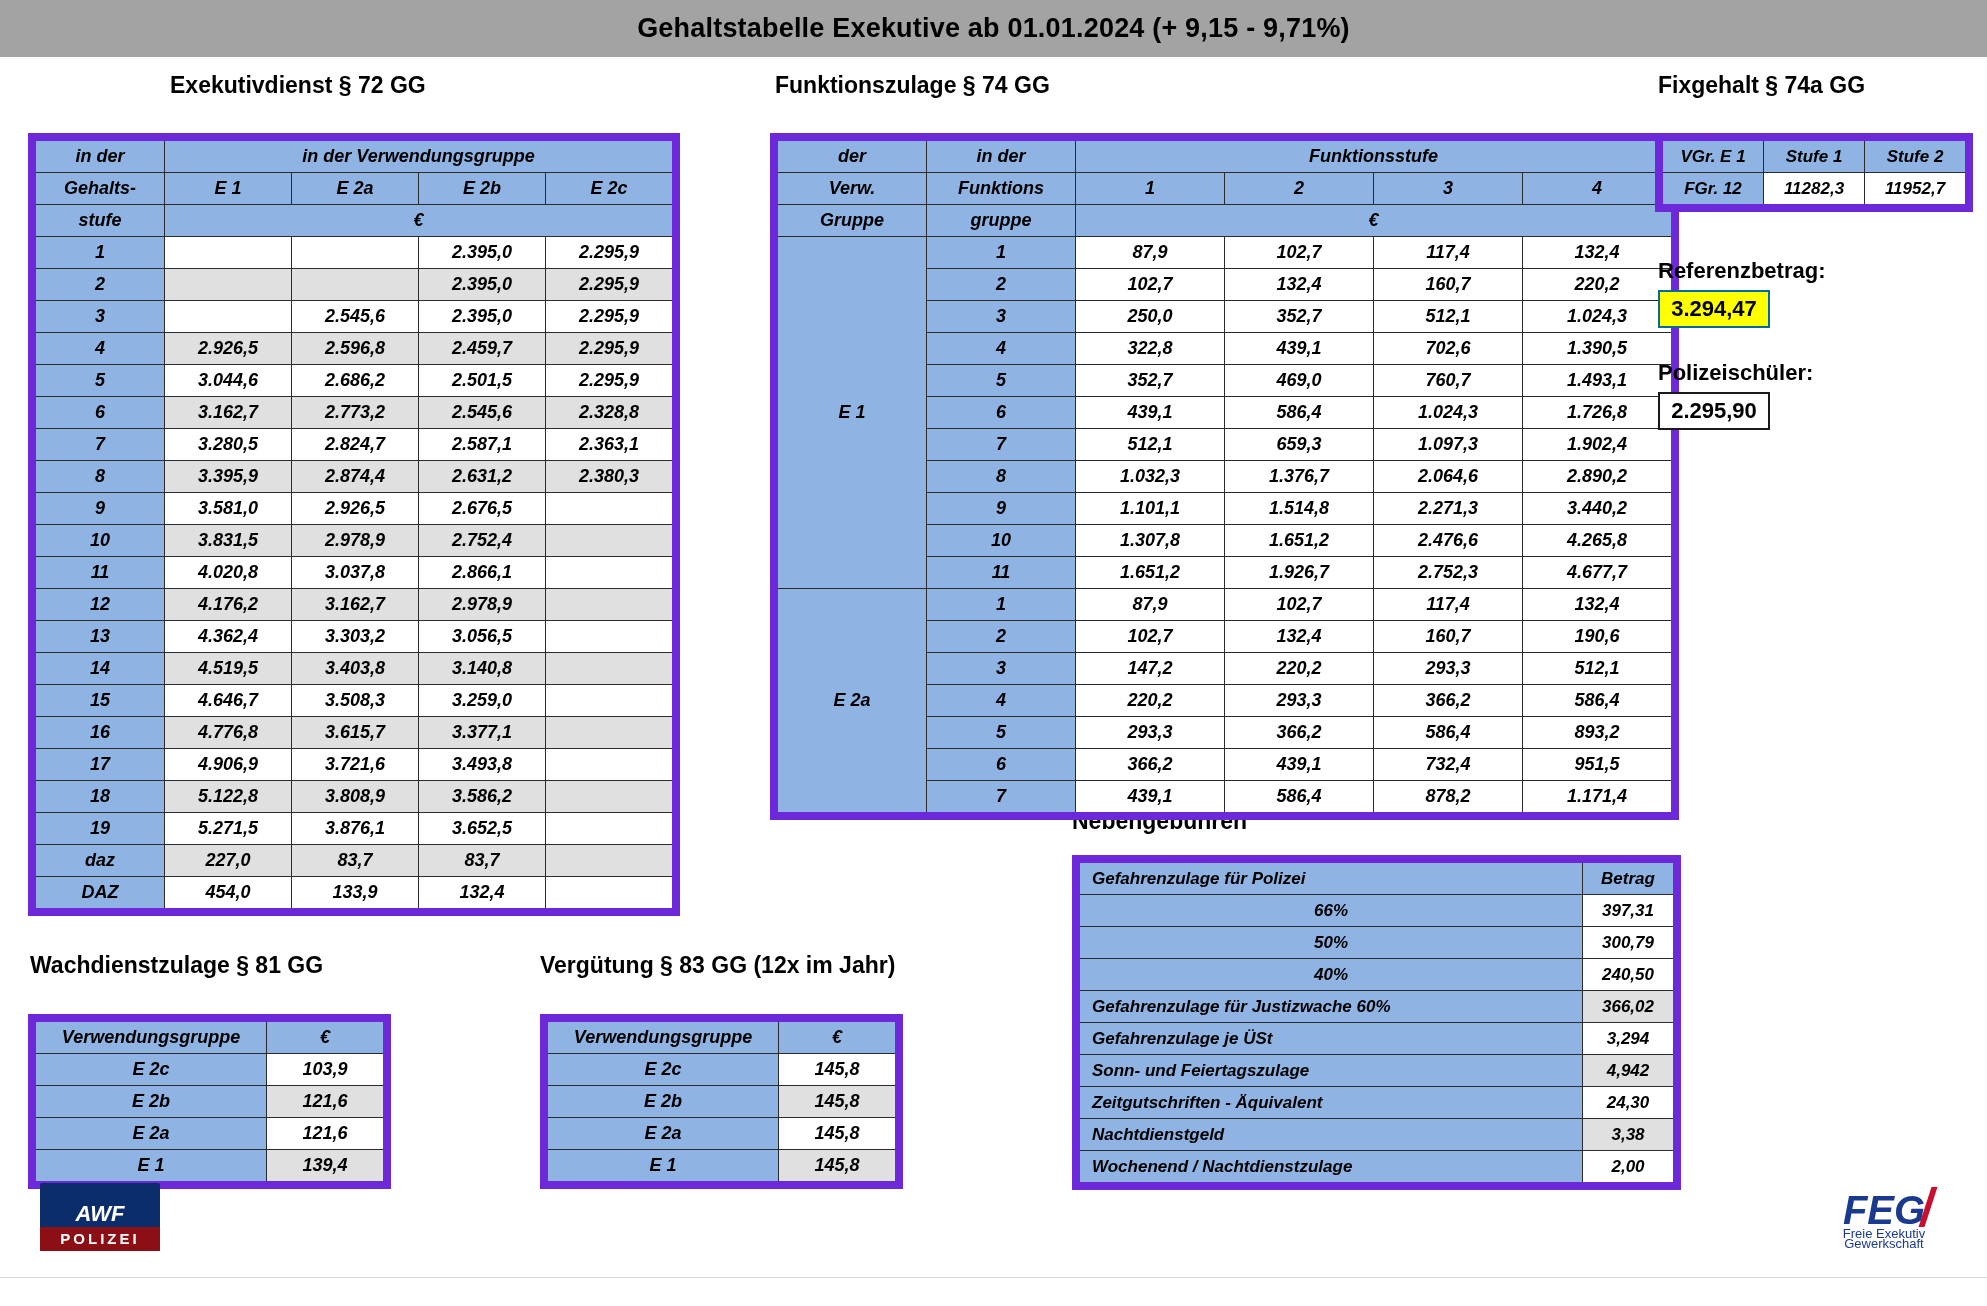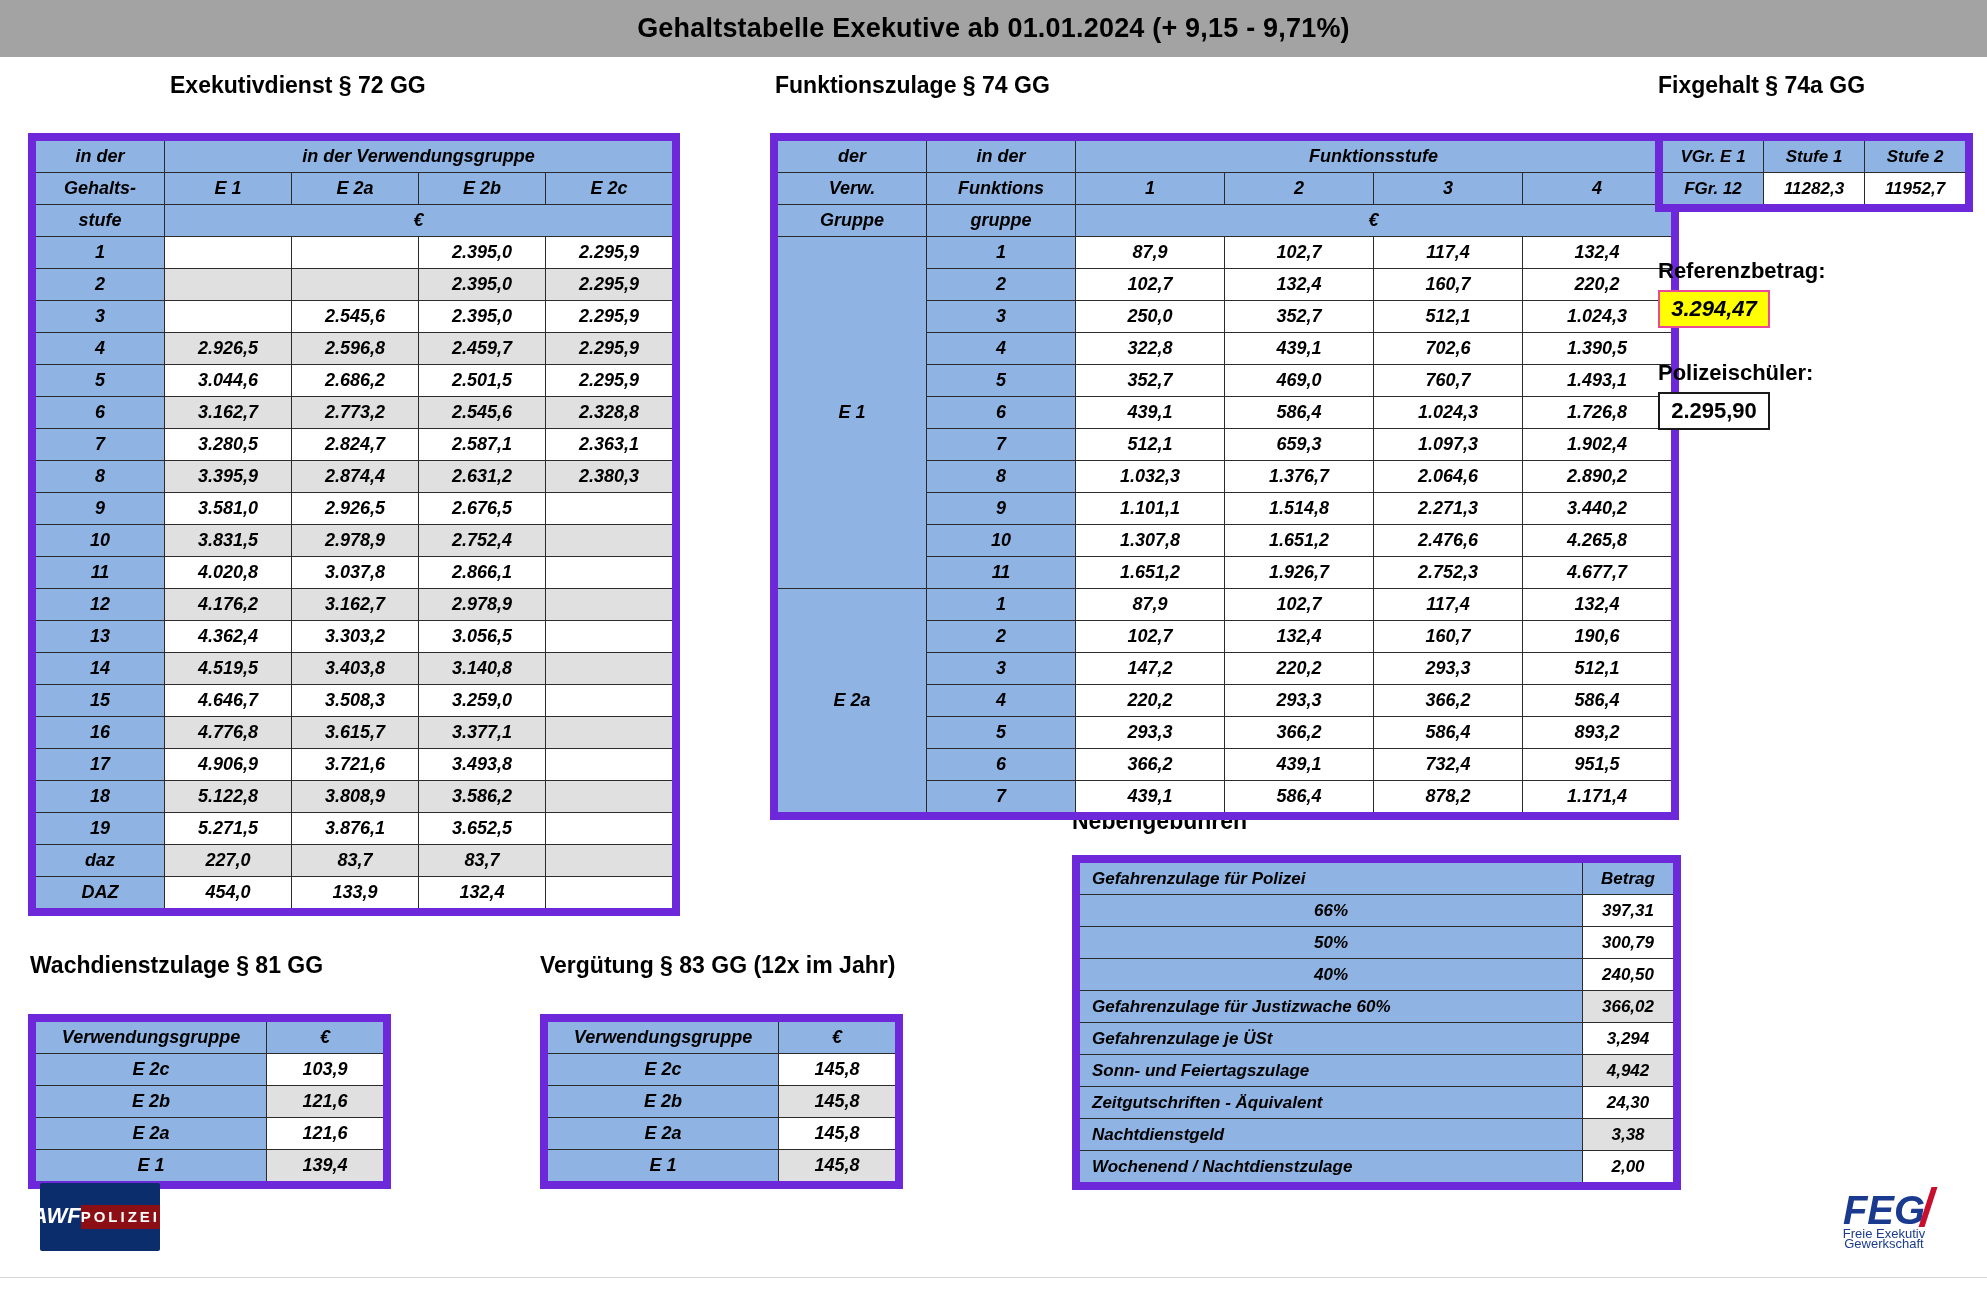--- a/index.html
+++ b/index.html
@@ -84,31 +84,30 @@
   #tbl-neben td.amt { width: 90px; }
 
   .ref-label {
     position: absolute;
     font-size: 22px;
     font-weight: bold;
     color: #000;
   }
   .ref-box {
     position: absolute;
-    border: 2px solid #ec4899;
+    border: 2px solid #0369a1;
     background: #ffff00;
     font-size: 22px;
     font-weight: bold;
     color: #000;
     display: flex;
     align-items: center;
     justify-content: center;
     height: 34px;
     width: 108px;
-    font-style: italic;
   }
   .ref-box2 {
     position: absolute;
     border: 2px solid #1a1a1a;
     background: #ffffff;
     font-size: 22px;
     font-weight: bold;
     color: #000;
     display: flex;
     align-items: center;
@@ -117,21 +116,21 @@
     width: 108px;
   }
   
   #logo-polizei {
     position: absolute;
     left: 40px; top: 1183px;
     width: 120px; height: 68px;
     background: #0b2d6b;
     border-radius: 2px;
     display: flex;
-    flex-direction: row;
+    flex-direction: column;
     align-items: center;
     justify-content: flex-end;
   }
   #logo-polizei .scr {
     color: #ffffff;
     font-size: 22px;
     font-style: italic;
     font-weight: bold;
     line-height: 22px;
     margin-bottom: 2px;

